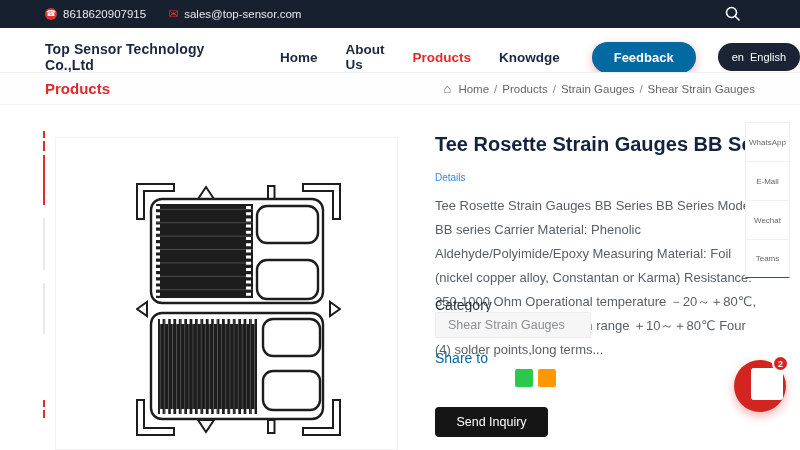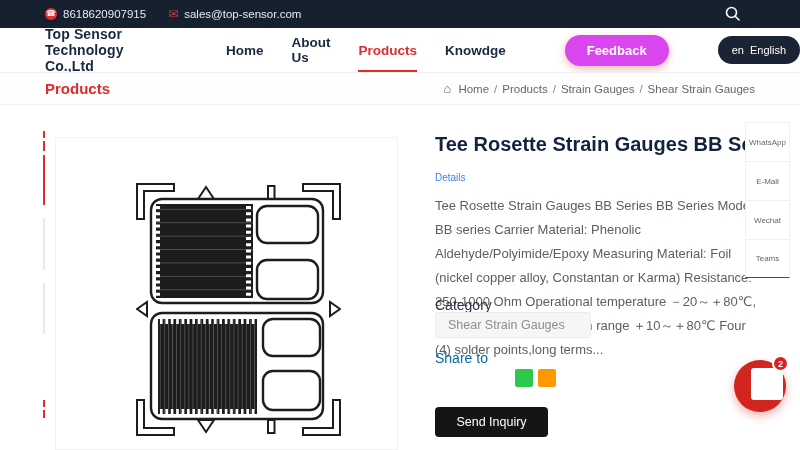--- a/index.html
+++ b/index.html
@@ -12,30 +12,30 @@
     background:#16202e; display:flex; align-items:center; color:#e8eaee; font-size:11.5px; }
   .topbar .contact { display:flex; align-items:center; gap:6px; }
   .topbar .phone-wrap { margin-left:45px; }
   .topbar .mail-wrap { margin-left:22px; }
   .phone-ico { width:12px; height:12px; border-radius:50%; background:#e53030; color:#fff;
     font-size:8px; line-height:12px; text-align:center; display:inline-block; }
   .mail-ico { color:#e53030; font-size:12px; line-height:12px; }
   .search-btn { position:absolute; right:58px; top:5px; width:18px; height:18px; cursor:pointer; }
 
   
-  .mainnav { position:absolute; left:0; top:28px; width:800px; height:44px; background:#fff;
-    display:flex; align-items:center;gap:27px; }
+  .mainnav { position:absolute; left:0; top:35px; width:800px; height:44px; background:#fff;
+    display:flex; align-items:center; }
   .company { margin-left:45px; font-size:14px; font-weight:600; color:#1a2740; letter-spacing:.1px; }
   .navlist { display:flex; list-style:none; height:44px; margin-left:48px; }
   .navlist li { position:relative; height:44px; display:flex; align-items:center;
     padding:0 14px; font-size:13.5px; font-weight:700; color:#1a2740; cursor:pointer; }
   .navlist li.active { color:#e12b2b; }
   .navlist li.active::after { content:""; position:absolute; left:14px; right:14px; bottom:0;
     height:2px; background:#e12b2b; }
-  .feedback-btn { margin-left:18px; background:#d946ef; color:#fff; border:none; cursor:pointer;
+  .feedback-btn { margin-left:18px; background:#0369a1; color:#fff; border:none; cursor:pointer;
     font-size:13px; font-weight:700; padding:8px 22px; border-radius:17px;
     box-shadow:0 3px 8px rgba(229,48,48,.35); font-family:inherit; }
   .lang-btn { margin-left:22px; background:#1a2435; color:#fff; border:none; cursor:pointer;
     font-size:11px; padding:8px 14px; border-radius:16px; display:flex; align-items:center; gap:6px;
     font-family:inherit; }
 
   
   .subheader { position:absolute; left:0; top:72px; width:800px; height:33px; background:#fefefe;
     border-top:1px solid #f1f1f1; border-bottom:1px solid #f1f1f1;
     display:flex; align-items:center; justify-content:space-between; }

